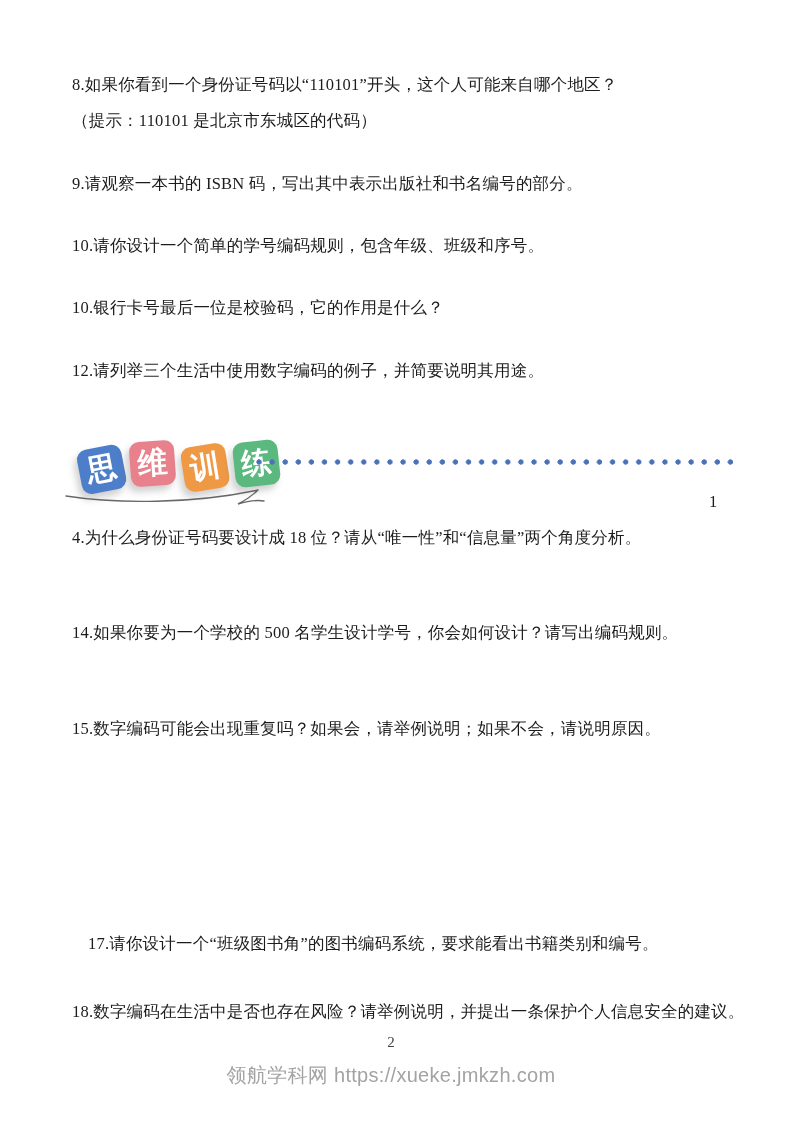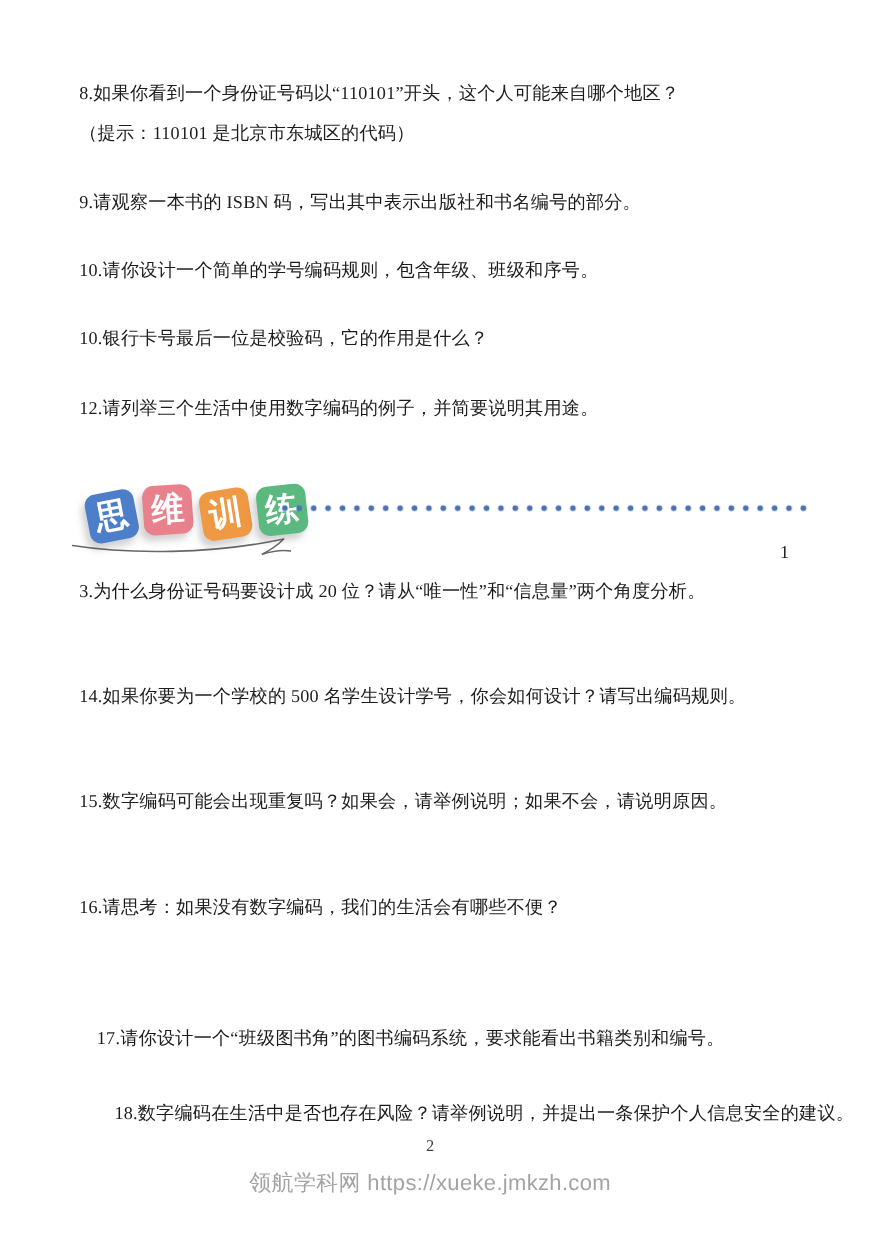--- a/index.html
+++ b/index.html
@@ -28,21 +28,21 @@
   .q8-hint  { top: 111px; }
   .q9       { top: 174px; }
   .q10      { top: 236px; text-align: right; }
   .q11      { top: 298px; }
   .q12      { top: 361px; }
   .q13      { top: 528px; }
   .q14      { top: 623px; }
   .q15      { top: 719px; }
   .q16      { top: 815px; }
   .q17      { top: 934px; margin-left: 16px; }
-  .q18      { top: 1002px; margin-left: 32px; }
+  .q18      { top: 1002px; }
 
   .wrap-digit {
     position: absolute;
     left: 709px;
     top: 492px;
     font-size: 16.5px;
   }
 
   
   .banner {
@@ -132,23 +132,22 @@
   </div>
 
   <svg class="swoosh" viewBox="0 0 220 34" xmlns="http://www.w3.org/2000/svg">
     <path d="M4 16 C 55 24, 130 24, 196 10 M196 10 c -8 8, -16 12, -20 14 c 10 -3, 20 -4, 26 -3" fill="none" stroke="#4c4c4c" stroke-width="1.4" stroke-linecap="round" opacity="0.85"></path>
   </svg>
 
   <div class="dots"></div>
 
   <div class="wrap-digit">1</div>
 
-  <div class="q q13">3.为什么身份证号码要设计成 20 位？请从“唯一性”和“信息量”两个角度分析。</div>
+  <div class="q q13">4.为什么身份证号码要设计成 18 位？请从“唯一性”和“信息量”两个角度分析。</div>
   <div class="q q14">14.如果你要为一个学校的 500 名学生设计学号，你会如何设计？请写出编码规则。</div>
   <div class="q q15">15.数字编码可能会出现重复吗？如果会，请举例说明；如果不会，请说明原因。</div>
-  <div class="q q16">16.请思考：如果没有数字编码，我们的生活会有哪些不便？</div>
   <div class="q q17">17.请你设计一个“班级图书角”的图书编码系统，要求能看出书籍类别和编号。</div>
   <div class="q q18">18.数字编码在生活中是否也存在风险？请举例说明，并提出一条保护个人信息安全的建议。</div>
 
   <div class="page-number">2</div>
   <div class="watermark">领航学科网 https://xueke.jmkzh.com</div>
 
 </div>
 
 </body></html>

